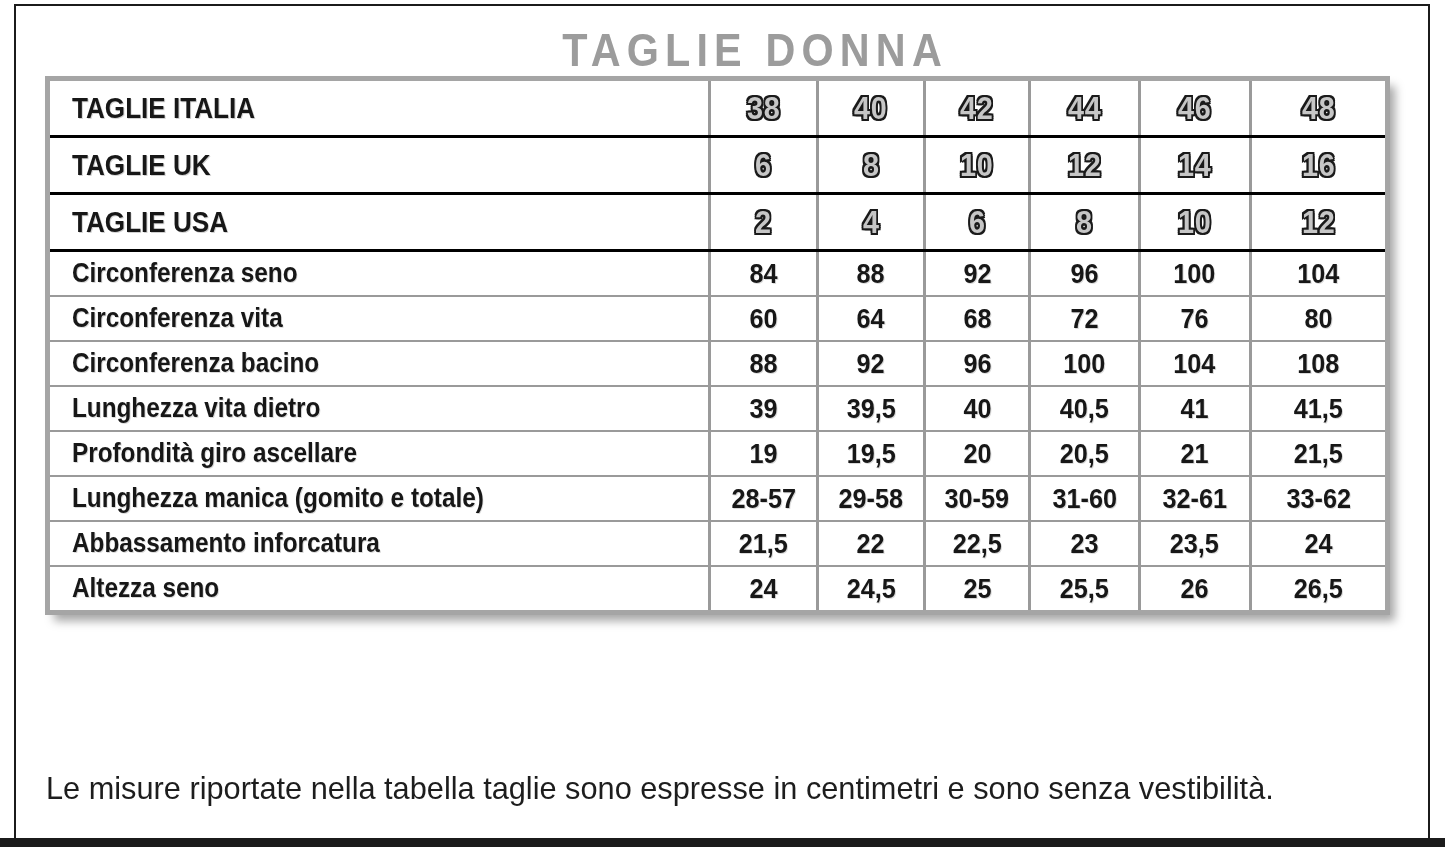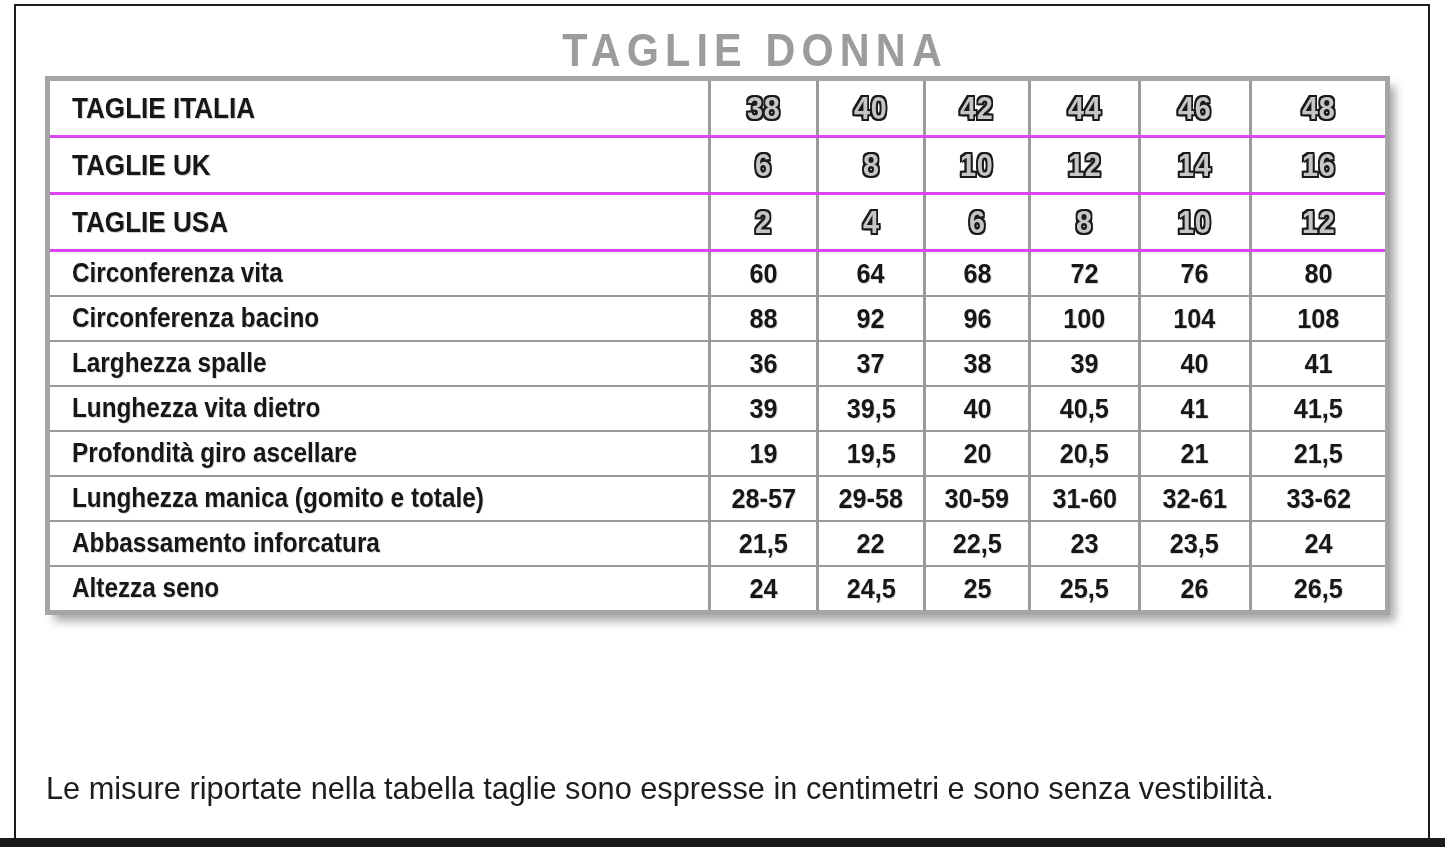--- a/index.html
+++ b/index.html
@@ -54,21 +54,21 @@
     width:100%;
     border-collapse:collapse;
     table-layout:fixed;
   }
   td{
     padding:0;
     vertical-align:middle;
     background:#ffffff;
   }
   td + td{ border-left:3px solid #9a9a9a; }
-  tr.size-row td{ height:54px; border-bottom:3px solid #d946ef; }
+  tr.size-row td{ height:54px; border-bottom:3px solid #000000; }
   tr.measure-row td{ height:43px; border-bottom:2px solid #9a9a9a; }
   tr.measure-row:last-child td{ border-bottom:none; }
   td.label-cell{ text-align:left; padding-left:22px; }
   td.value-cell{ text-align:center; }
   .cond{
     display:inline-block;
     transform:scaleX(0.9);
     white-space:nowrap;
   }
   td.label-cell .cond{ transform-origin:0 50%; }
@@ -158,47 +158,47 @@
           <tr class="size-row">
             <td class="label-cell"><span class="cond size-label">TAGLIE USA</span></td>
             <td class="value-cell"><span class="cond outlined">2</span></td>
             <td class="value-cell"><span class="cond outlined">4</span></td>
             <td class="value-cell"><span class="cond outlined">6</span></td>
             <td class="value-cell"><span class="cond outlined">8</span></td>
             <td class="value-cell"><span class="cond outlined">10</span></td>
             <td class="value-cell"><span class="cond outlined">12</span></td>
           </tr>
           <tr class="measure-row">
+            <td class="label-cell"><span class="cond measure-label">Circonferenza seno</span></td>
+            <td class="value-cell"><span class="cond measure-value">84</span></td>
+            <td class="value-cell"><span class="cond measure-value">88</span></td>
+            <td class="value-cell"><span class="cond measure-value">92</span></td>
+            <td class="value-cell"><span class="cond measure-value">96</span></td>
+            <td class="value-cell"><span class="cond measure-value">100</span></td>
+            <td class="value-cell"><span class="cond measure-value">104</span></td>
+          </tr>
+          <tr class="measure-row">
             <td class="label-cell"><span class="cond measure-label">Circonferenza vita</span></td>
             <td class="value-cell"><span class="cond measure-value">60</span></td>
             <td class="value-cell"><span class="cond measure-value">64</span></td>
             <td class="value-cell"><span class="cond measure-value">68</span></td>
             <td class="value-cell"><span class="cond measure-value">72</span></td>
             <td class="value-cell"><span class="cond measure-value">76</span></td>
             <td class="value-cell"><span class="cond measure-value">80</span></td>
           </tr>
           <tr class="measure-row">
             <td class="label-cell"><span class="cond measure-label">Circonferenza bacino</span></td>
             <td class="value-cell"><span class="cond measure-value">88</span></td>
             <td class="value-cell"><span class="cond measure-value">92</span></td>
             <td class="value-cell"><span class="cond measure-value">96</span></td>
             <td class="value-cell"><span class="cond measure-value">100</span></td>
             <td class="value-cell"><span class="cond measure-value">104</span></td>
             <td class="value-cell"><span class="cond measure-value">108</span></td>
           </tr>
           <tr class="measure-row">
-            <td class="label-cell"><span class="cond measure-label">Larghezza spalle</span></td>
-            <td class="value-cell"><span class="cond measure-value">36</span></td>
-            <td class="value-cell"><span class="cond measure-value">37</span></td>
-            <td class="value-cell"><span class="cond measure-value">38</span></td>
-            <td class="value-cell"><span class="cond measure-value">39</span></td>
-            <td class="value-cell"><span class="cond measure-value">40</span></td>
-            <td class="value-cell"><span class="cond measure-value">41</span></td>
-          </tr>
-          <tr class="measure-row">
             <td class="label-cell"><span class="cond measure-label">Lunghezza vita dietro</span></td>
             <td class="value-cell"><span class="cond measure-value">39</span></td>
             <td class="value-cell"><span class="cond measure-value">39,5</span></td>
             <td class="value-cell"><span class="cond measure-value">40</span></td>
             <td class="value-cell"><span class="cond measure-value">40,5</span></td>
             <td class="value-cell"><span class="cond measure-value">41</span></td>
             <td class="value-cell"><span class="cond measure-value">41,5</span></td>
           </tr>
           <tr class="measure-row">
             <td class="label-cell"><span class="cond measure-label">Profondità giro ascellare</span></td>

